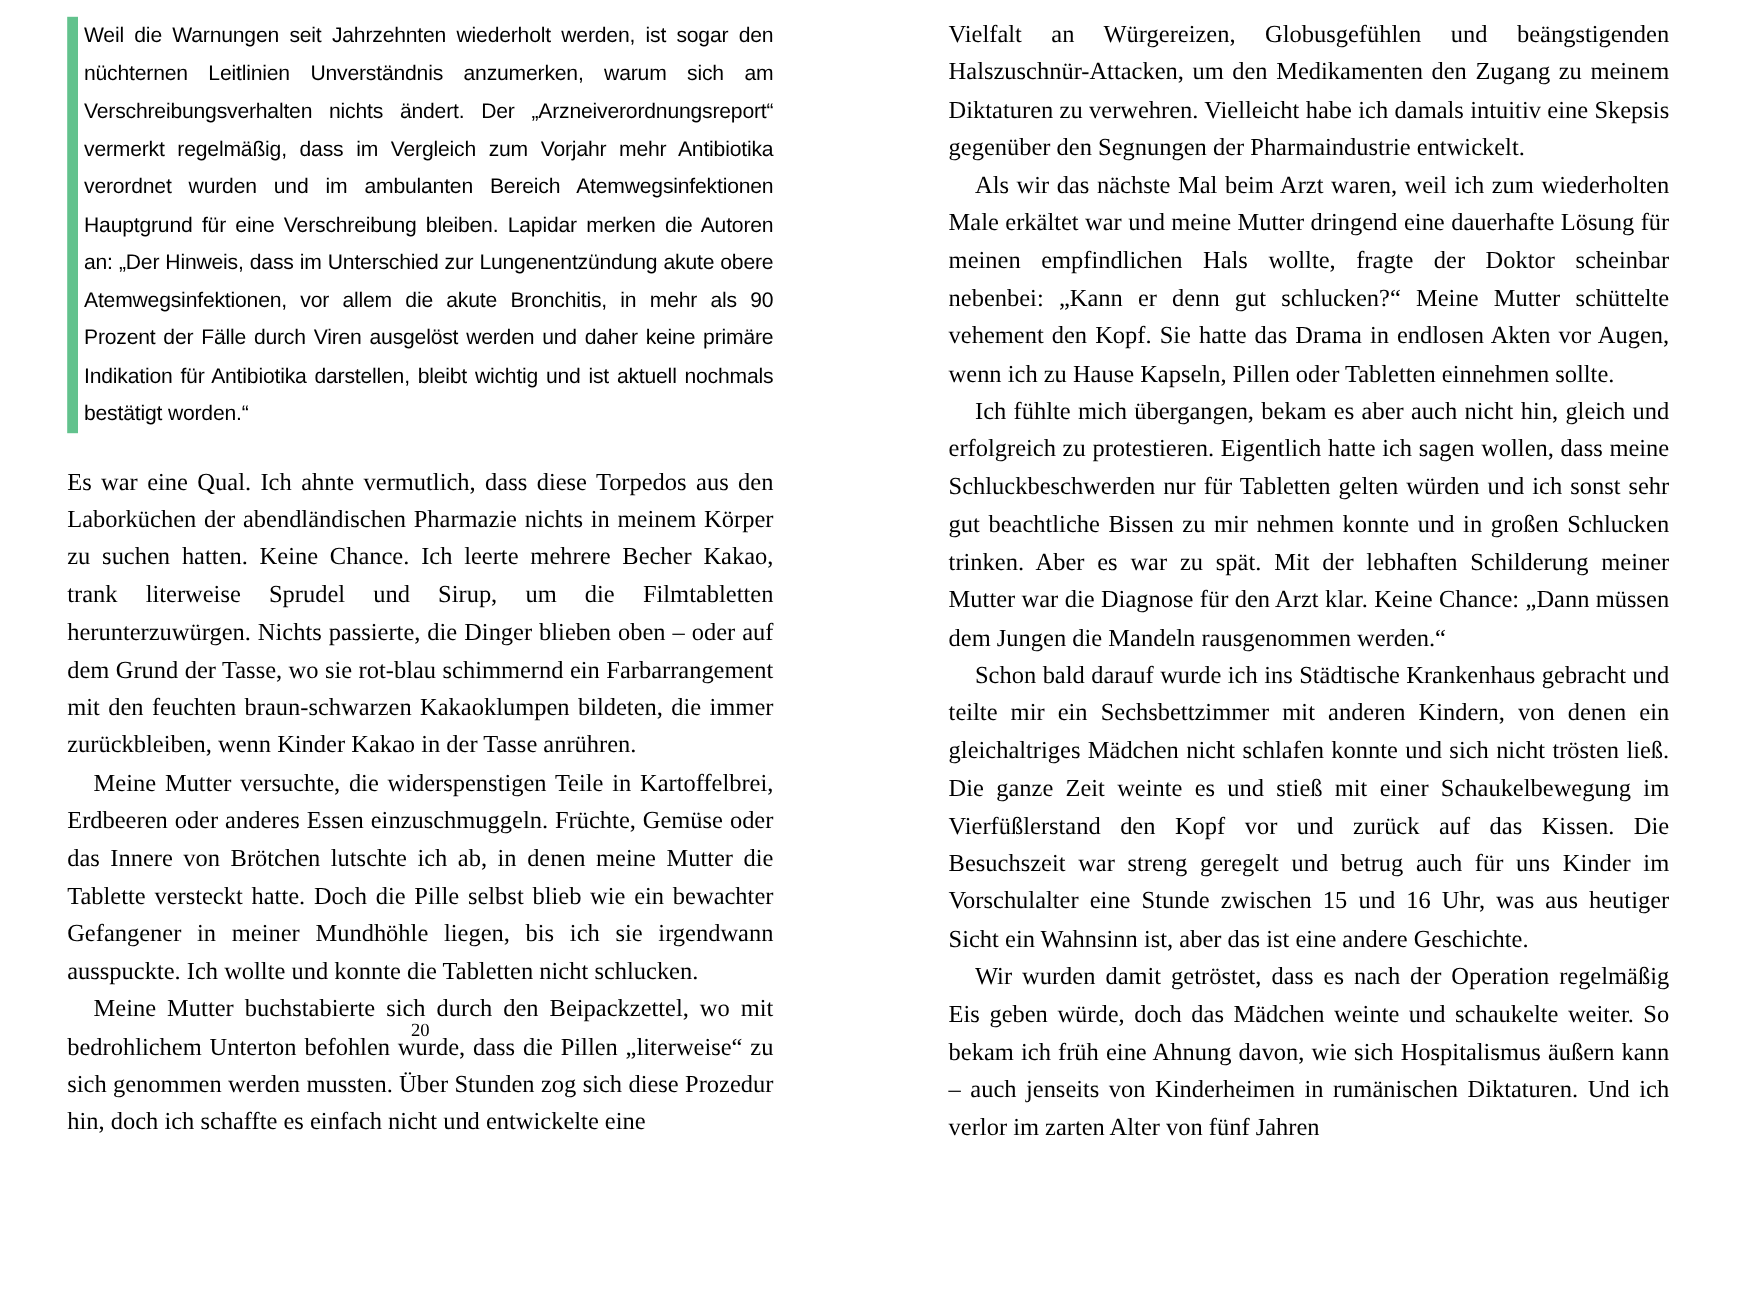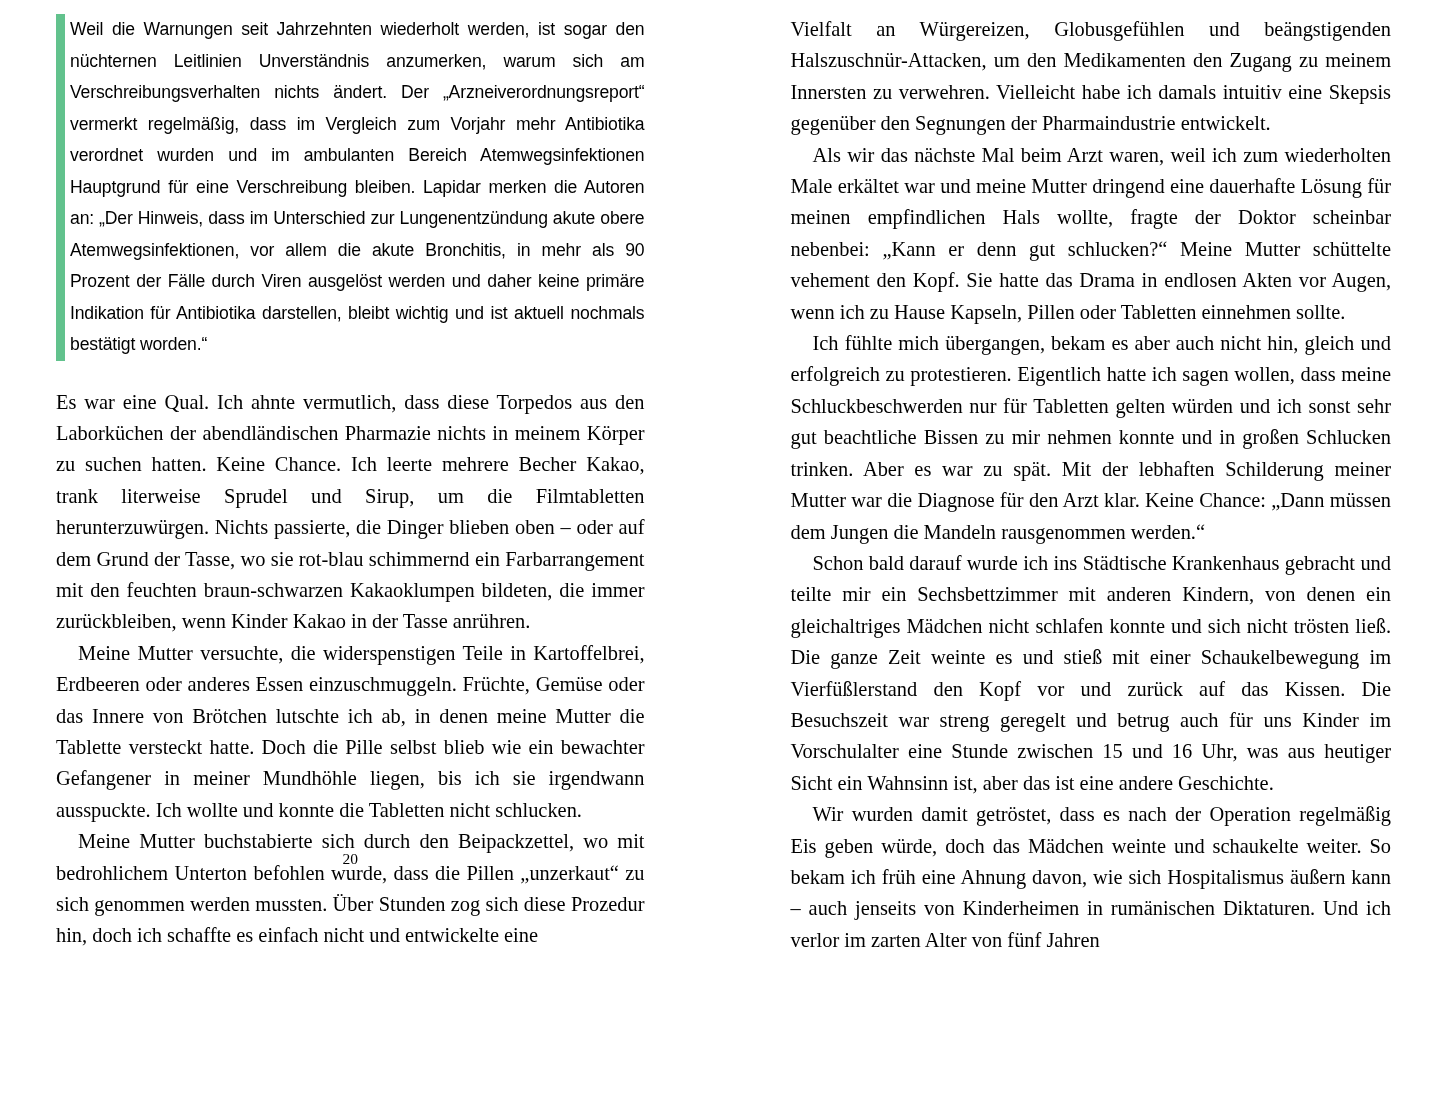--- a/index.html
+++ b/index.html
@@ -107,30 +107,30 @@
   <div class="page page-left">
 
     <div class="callout">
       <div class="callout-bar"></div>
       <p>Weil die Warnungen seit Jahrzehnten wiederholt werden, ist sogar den nüchternen Leitlinien Unverständnis anzumerken, warum sich am Verschreibungsverhalten nichts ändert. Der „Arzneiverordnungsreport“ vermerkt regelmäßig, dass im Vergleich zum Vorjahr mehr Antibiotika verordnet wurden und im ambulanten Bereich Atemwegsinfektionen Hauptgrund für eine Verschreibung bleiben. Lapidar merken die Autoren an: „Der Hinweis, dass im Unterschied zur Lungenentzündung akute obere Atemwegsinfektionen, vor allem die akute Bronchitis, in mehr als 90 Prozent der Fälle durch Viren ausgelöst werden und daher keine primäre Indikation für Antibiotika darstellen, bleibt wichtig und ist aktuell nochmals bestätigt worden.“</p>
     </div>
 
     <div class="body-text">
       <p class="noindent">Es war eine Qual. Ich ahnte vermutlich, dass diese Torpedos aus den Laborküchen der abendländischen Pharmazie nichts in meinem Körper zu suchen hatten. Keine Chance. Ich leerte mehrere Becher Kakao, trank literweise Sprudel und Sirup, um die Filmtabletten herunterzuwürgen. Nichts passierte, die Dinger blieben oben – oder auf dem Grund der Tasse, wo sie rot-blau schimmernd ein Farbarrangement mit den feuchten braun-schwarzen Kakaoklumpen bildeten, die immer zurückbleiben, wenn Kinder Kakao in der Tasse anrühren.</p>
       <p class="indent">Meine Mutter versuchte, die widerspenstigen Teile in Kartoffelbrei, Erdbeeren oder anderes Essen einzuschmuggeln. Früchte, Gemüse oder das Innere von Brötchen lutschte ich ab, in denen meine Mutter die Tablette versteckt hatte. Doch die Pille selbst blieb wie ein bewachter Gefangener in meiner Mundhöhle liegen, bis ich sie irgendwann ausspuckte. Ich wollte und konnte die Tabletten nicht schlucken.</p>
-      <p class="indent">Meine Mutter buchstabierte sich durch den Beipackzettel, wo mit bedrohlichem Unterton befohlen wurde, dass die Pillen „unzerkaut“ zu sich genommen werden mussten. Über Stunden zog sich diese Prozedur hin, doch ich schaffte es einfach nicht und entwickelte eine</p>
+      <p class="indent">Meine Mutter buchstabierte sich durch den Beipackzettel, wo mit bedrohlichem Unterton befohlen wurde, dass die Pillen „literweise“ zu sich genommen werden mussten. Über Stunden zog sich diese Prozedur hin, doch ich schaffte es einfach nicht und entwickelte eine</p>
     </div>
 
     <div class="folio folio-left">20</div>
   </div>
 
   <div class="page page-right">
 
     <div class="body-text">
-      <p class="noindent">Vielfalt an Würgereizen, Globusgefühlen und beängstigenden Halszuschnür-Attacken, um den Medikamenten den Zugang zu meinem Innersten zu verwehren. Vielleicht habe ich damals intuitiv eine Skepsis gegenüber den Segnungen der Pharmaindustrie entwickelt.</p>
+      <p class="noindent">Vielfalt an Würgereizen, Globusgefühlen und beängstigenden Halszuschnür-Attacken, um den Medikamenten den Zugang zu meinem Diktaturen zu verwehren. Vielleicht habe ich damals intuitiv eine Skepsis gegenüber den Segnungen der Pharmaindustrie entwickelt.</p>
       <p class="indent">Als wir das nächste Mal beim Arzt waren, weil ich zum wiederholten Male erkältet war und meine Mutter dringend eine dauerhafte Lösung für meinen empfindlichen Hals wollte, fragte der Doktor scheinbar nebenbei: „Kann er denn gut schlucken?“ Meine Mutter schüttelte vehement den Kopf. Sie hatte das Drama in endlosen Akten vor Augen, wenn ich zu Hause Kapseln, Pillen oder Tabletten einnehmen sollte.</p>
       <p class="indent">Ich fühlte mich übergangen, bekam es aber auch nicht hin, gleich und erfolgreich zu protestieren. Eigentlich hatte ich sagen wollen, dass meine Schluckbeschwerden nur für Tabletten gelten würden und ich sonst sehr gut beachtliche Bissen zu mir nehmen konnte und in großen Schlucken trinken. Aber es war zu spät. Mit der lebhaften Schilderung meiner Mutter war die Diagnose für den Arzt klar. Keine Chance: „Dann müssen dem Jungen die Mandeln rausgenommen werden.“</p>
       <p class="indent">Schon bald darauf wurde ich ins Städtische Krankenhaus gebracht und teilte mir ein Sechsbettzimmer mit anderen Kindern, von denen ein gleichaltriges Mädchen nicht schlafen konnte und sich nicht trösten ließ. Die ganze Zeit weinte es und stieß mit einer Schaukelbewegung im Vierfüßlerstand den Kopf vor und zurück auf das Kissen. Die Besuchszeit war streng geregelt und betrug auch für uns Kinder im Vorschulalter eine Stunde zwischen 15 und 16 Uhr, was aus heutiger Sicht ein Wahnsinn ist, aber das ist eine andere Geschichte.</p>
       <p class="indent">Wir wurden damit getröstet, dass es nach der Operation regelmäßig Eis geben würde, doch das Mädchen weinte und schaukelte weiter. So bekam ich früh eine Ahnung davon, wie sich Hospitalismus äußern kann – auch jenseits von Kinderheimen in rumänischen Diktaturen. Und ich verlor im zarten Alter von fünf Jahren</p>
     </div>
 
   </div>
 
 </div>
 

